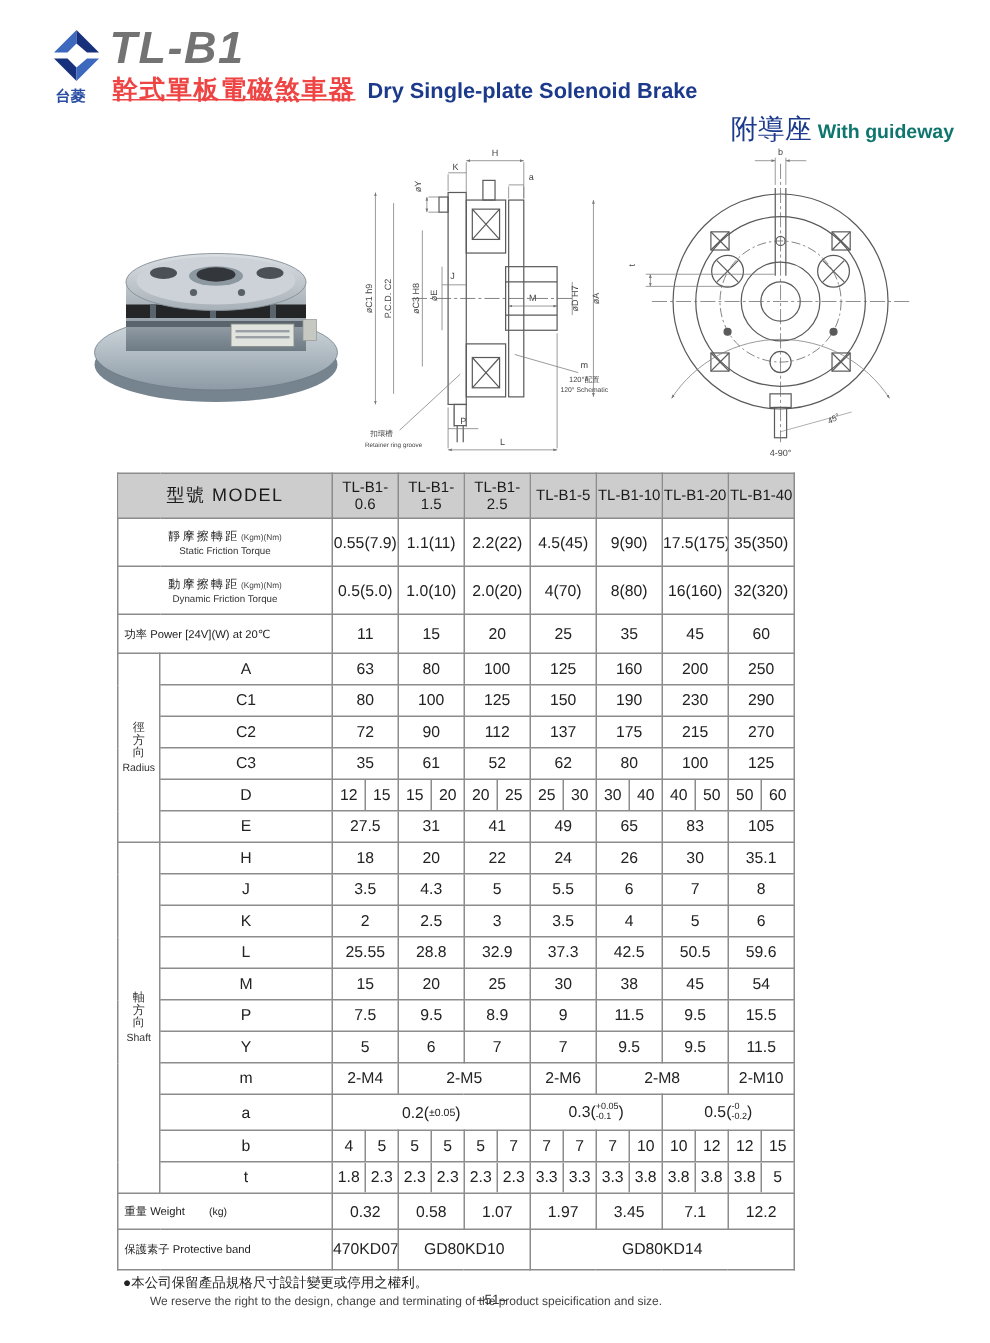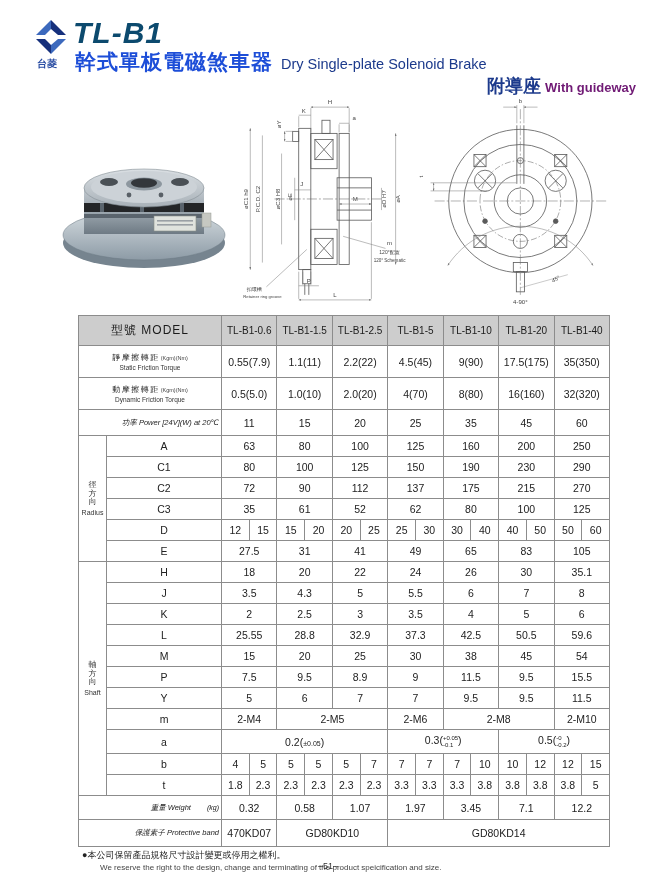--- a/index.html
+++ b/index.html
@@ -3,55 +3,55 @@
 <meta charset="utf-8">
 <title>TL-B1</title>
 <style>
   html,body{margin:0;padding:0;background:#fff;}
   .page{position:relative;width:660px;height:895px;background:#fff;overflow:hidden;
         font-family:"Liberation Sans","DejaVu Sans",sans-serif;color:#222;}
   
   .hdr-logo{position:absolute;left:33px;top:20px;width:38px;height:38px;}
   .brand-zh{position:absolute;left:37px;top:57px;font-size:10px;color:#2a4da3;font-weight:bold;}
   .model-title{position:absolute;left:73px;top:16px;font-size:30px;font-weight:bold;font-style:italic;
-               color:#0c4a6e;letter-spacing:1px;}
+               color:#737373;letter-spacing:1px;}
   .title-row{position:absolute;left:75px;top:48px;white-space:nowrap;}
-  .title-zh{font-size:21px;font-weight:bold;color:#1d4ed8;letter-spacing:1px;}
-  .title-en{font-size:14.5px;font-weight:normal;color:#1c3a8c;margin-left:8px;}
+  .title-zh{font-size:17px;font-weight:bold;color:#ef4444;letter-spacing:1px;text-decoration:underline;}
+  .title-en{font-size:14.5px;font-weight:bold;color:#1c3a8c;margin-left:8px;}
   .variant{position:absolute;right:24px;top:74px;white-space:nowrap;}
-  .variant-zh{font-size:18px;font-weight:bold;color:#1c3a8c;}
-  .variant-en{font-size:13px;font-weight:bold;color:#701a75;margin-left:4px;}
+  .variant-zh{font-size:18px;font-weight:normal;color:#1c3a8c;}
+  .variant-en{font-size:13px;font-weight:bold;color:#0f766e;margin-left:4px;}
   
   .fig-photo{position:absolute;left:56px;top:140px;width:178px;height:132px;}
   .fig-section{position:absolute;left:236px;top:93px;width:184px;height:217px;}
   .fig-front{position:absolute;left:416px;top:93px;width:238px;height:217px;}
   svg text{font-family:"Liberation Sans","DejaVu Sans",sans-serif;fill:#444;}
   
-  .spec{position:absolute;left:78px;top:315px;width:532px;}
+  .spec{position:absolute;left:78px;top:315px;width:452px;}
   table{width:100%;border-collapse:collapse;table-layout:fixed;border:1.5px solid #6e6e6e;}
   td{border:1px solid #8c8c8c;text-align:center;vertical-align:middle;padding:0;
      font-size:10.5px;color:#222;overflow:hidden;}
   thead tr{height:30px;}
   thead td{background:#cdcdcd;font-size:10px;color:#1b1b1b;}
   thead td.mh{font-size:12px;letter-spacing:1px;}
   tbody tr{height:21px;}
   tbody tr:nth-child(1),tbody tr:nth-child(2){height:32px;}
   tbody tr:nth-child(3){height:26px;}
   tbody tr:nth-child(18){height:24px;}
   tbody tr:nth-child(21){height:24px;}
   tbody tr:nth-child(22){height:27px;}
   td.grp{font-size:8px;color:#333;}
   .g-zh{white-space:pre-line;line-height:1.1;font-size:8px;}
   .g-en{font-size:7px;margin-top:2px;}
   td.lbl{padding:1px 2px;}
   td.lbl-dim{font-size:10.5px;}
   .l-zh{font-size:8px;letter-spacing:1.5px;white-space:nowrap;}
   .l-unit{font-size:5.5px;letter-spacing:0;margin-left:1px;color:#444;}
   .l-en{font-size:6.5px;color:#333;letter-spacing:0;margin-top:1px;}
-  td.lbl-line{font-size:7.5px;text-align:right;padding-left:4px;white-space:nowrap;font-style:italic;}
+  td.lbl-line{font-size:7.5px;text-align:left;padding-left:4px;white-space:nowrap;}
   td.lbl-line .l-kg{margin-left:16px;font-size:7px;}
   .split-wrap{display:flex;width:100%;height:20px;align-items:stretch;text-align:right;}
   .split-wrap span{flex:1;display:flex;align-items:center;justify-content:center;}
   .split-wrap span + span{border-left:1px solid #8c8c8c;}
   .a-main,.a-par{font-size:10.5px;}
   .tol-single{font-size:7px;vertical-align:middle;}
   .tol-stack{display:inline-flex;flex-direction:column;font-size:6px;line-height:1.15;
              vertical-align:middle;text-align:left;}
   
   .foot{position:absolute;left:82px;top:849px;width:520px;}

